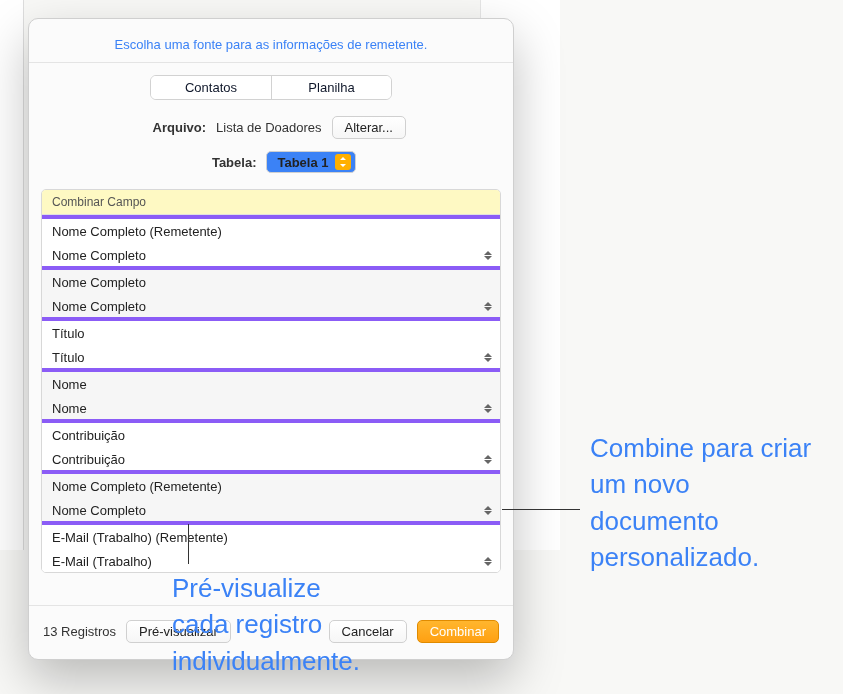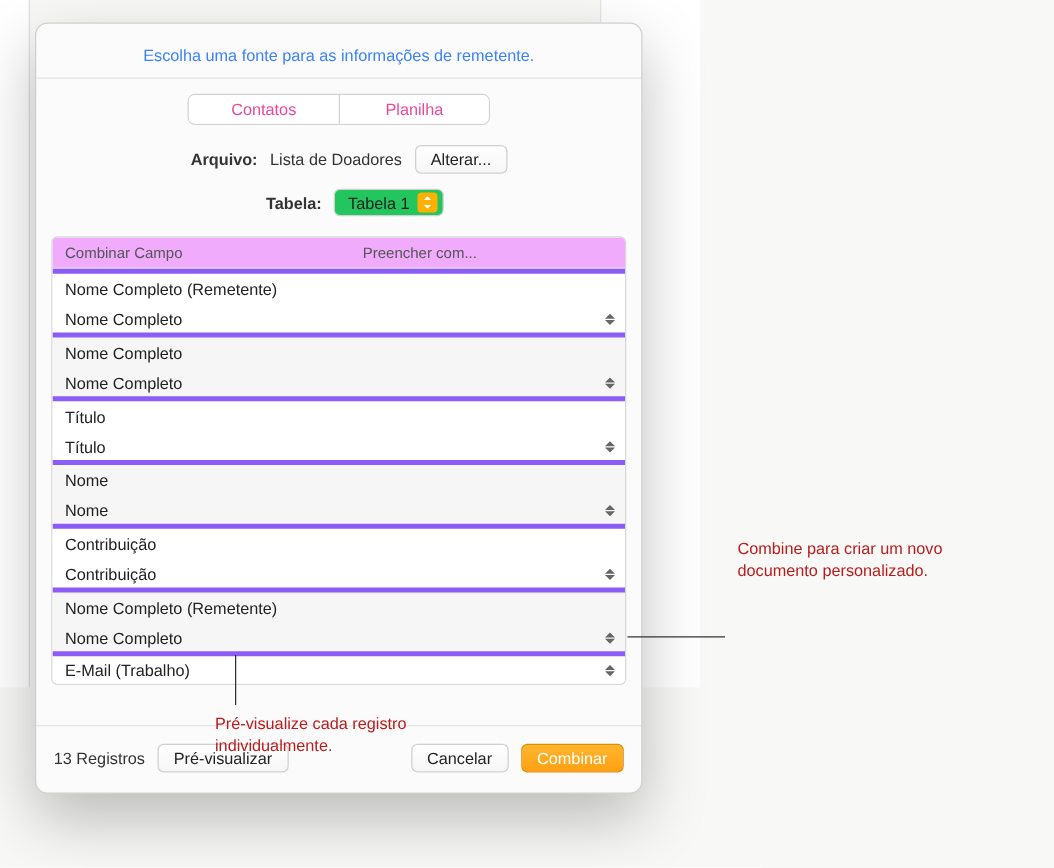--- a/index.html
+++ b/index.html
@@ -65,21 +65,21 @@
     border: 1px solid #d2d2d2;
     border-radius: 6px;
     overflow: hidden;
     background: #fff;
   }
   .segmented button {
     border: none;
     background: #fff;
     padding: 4px 30px;
     font-size: 13px;
-    color: #ec4899;
+    color: #0f172a;
     cursor: pointer;
     min-width: 120px;
   }
   .segmented button + button {
     border-left: 1px solid #d2d2d2;
   }
   .segmented button.active {
     background: #fff;
     font-weight: 400;
   }
@@ -114,45 +114,46 @@
     background: linear-gradient(#ffb62e,#ffa012);
     border-color: #e08b00;
     color: #fff;
     font-weight: 500;
   }
   .popup {
     display: inline-flex;
     align-items: flex-end;
     border: 1px solid #d0d0d0;
     border-radius: 5px;
-    background: #22c55e;
+    background: #3b82f6;
     padding: 2px 4px 2px 10px;
     font-size: 13px;
     gap: 6px;
     cursor: pointer;
+    font-weight: bold;
   }
   .popup .stepper {
     width: 16px; height: 16px;
     background: #ffb000;
     border-radius: 3px;
     display: flex;
     align-items: center;
     justify-content: center;
   }
   .popup .stepper svg { width: 8px; height: 10px; }
   .table-wrap {
     margin: 10px 12px 4px;
     border: 1px solid #d8d8d8;
     border-radius: 5px;
     background: #fff;
     overflow: hidden;
   }
   .table-header {
     display: flex;
-    background: #f0abfc;
+    background: #fef9c3;
     border-bottom: 1px solid #e0e0e0;
   }
   .table-header > div {
     padding: 5px 10px;
     font-size: 12px;
     color: #555;
   }
   .col1 { flex: 1 1 52%; }
   .col2 { flex: 1 1 48%; display: flex; align-items: center; justify-content: space-between; padding-right: 6px !important; }
   .table-body { }
@@ -199,23 +200,23 @@
     gap: 10px;
     border-top: 1px solid #e4e4e4;
     margin-top: 28px;
   }
   .footer .records {
     color: #333;
   }
   .footer .spacer { flex: 1; }
   .callout {
     position: absolute;
-    font-size: 13px;
+    font-size: 26px;
     line-height: 1.4;
-    color: #b91c1c;
+    color: #3b82f6;
   }
   .callout-line {
     position: absolute;
     background: #333;
     height: 1px;
   }
   .callout-line.vert { width: 1px; height: auto; }
 </style>
 </head>
 <body>
@@ -251,23 +252,20 @@
         <svg viewBox="0 0 8 10">
             <path d="M4 0 L7 3 L1 3 Z M4 10 L1 7 L7 7 Z" fill="#fff"></path>
           </svg>
       </span>
     </span>
   </div>
 
   <div class="table-wrap">
     <div class="table-header">
       <div class="col1">Combinar Campo</div>
-      <div class="col2">
-        <span>Preencher com...</span>
-      </div>
     </div>
     <div class="table-body" id="table-body">
         <div class="trow">
           <div class="tcell1">Nome Completo (Remetente)</div>
           <div class="tcell2">
             <span>Nome Completo</span>
             <span class="cell-stepper">
               <span class="up"></span>
               <span class="dn"></span>
             </span>
@@ -317,20 +315,21 @@
           <div class="tcell1">Nome Completo (Remetente)</div>
           <div class="tcell2">
             <span>Nome Completo</span>
             <span class="cell-stepper">
               <span class="up"></span>
               <span class="dn"></span>
             </span>
           </div>
         </div>
         <div class="trow">
+          <div class="tcell1">E-Mail (Trabalho) (Remetente)</div>
           <div class="tcell2">
             <span>E-Mail (Trabalho)</span>
             <span class="cell-stepper">
               <span class="up"></span>
               <span class="dn"></span>
             </span>
           </div>
         </div>
       </div>
   </div>

